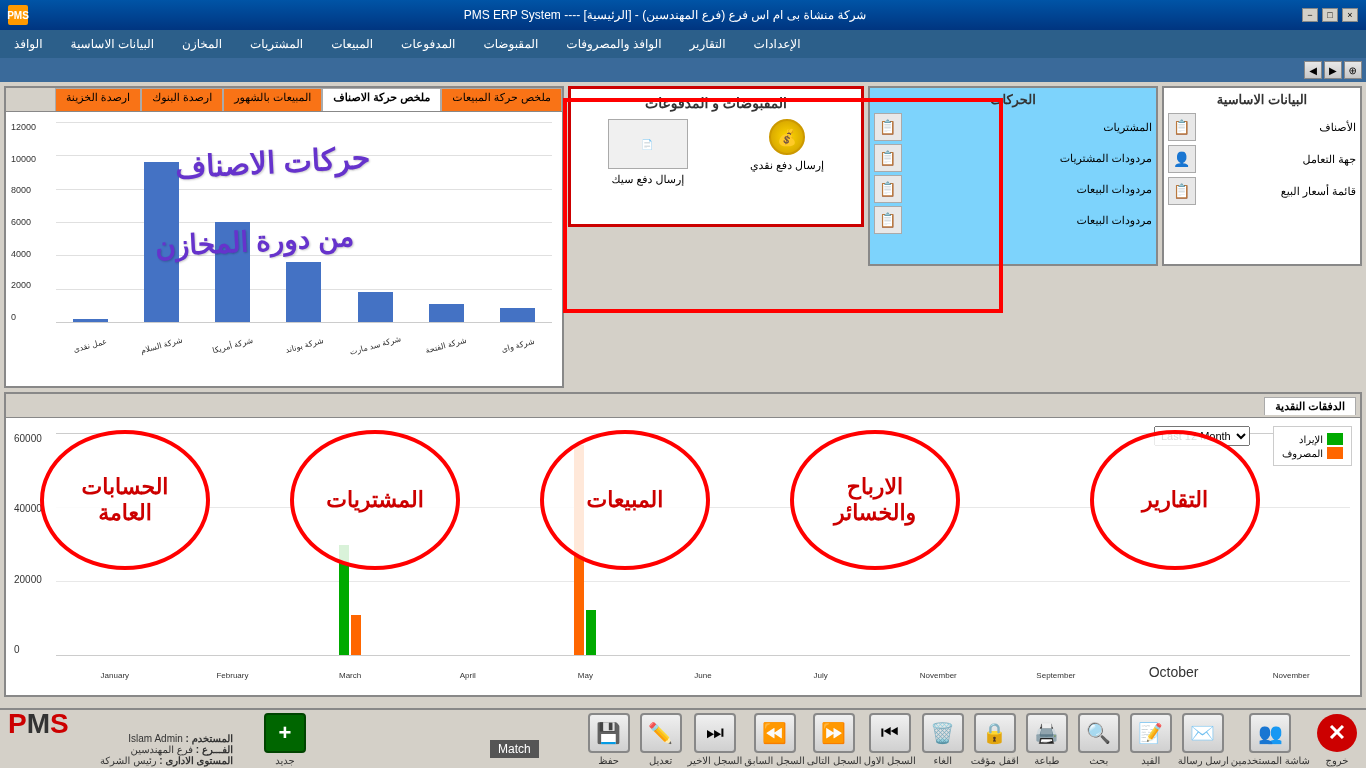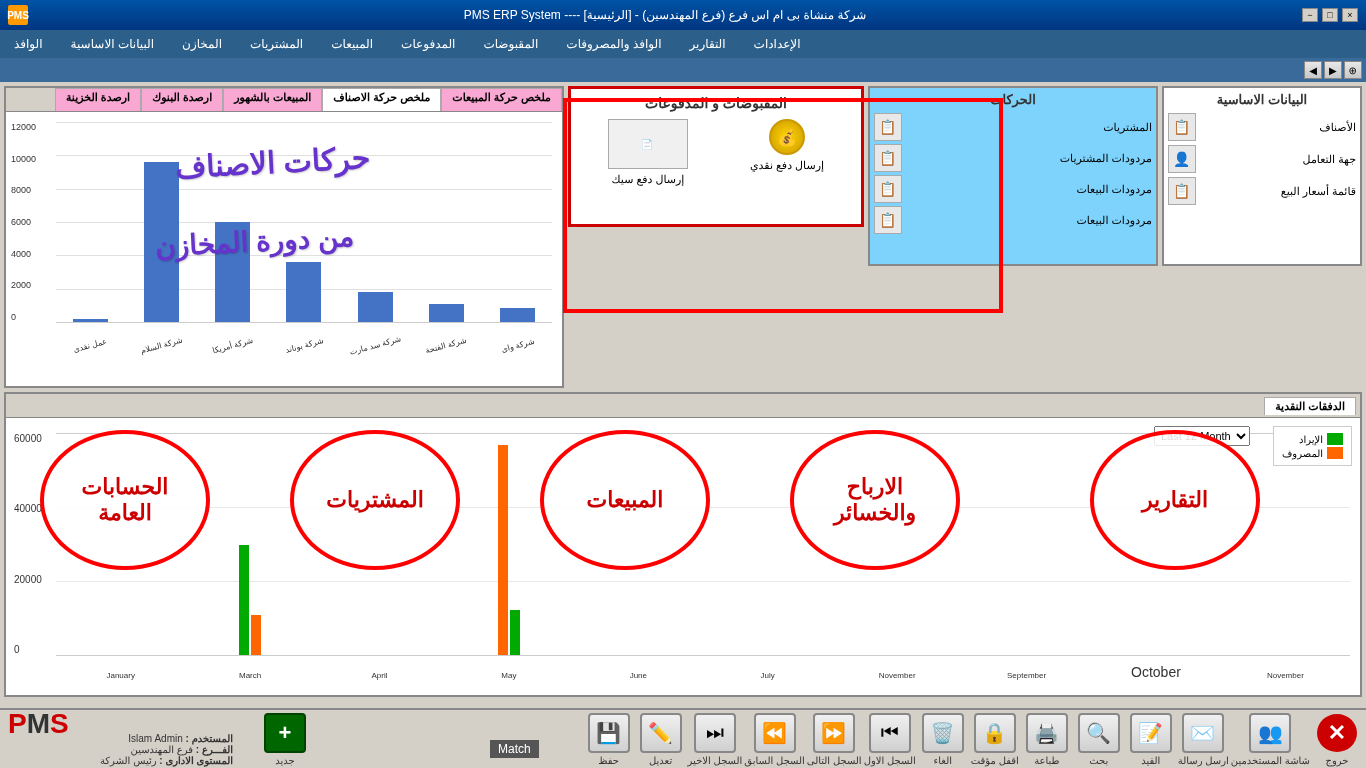--- a/index.html
+++ b/index.html
@@ -84,26 +84,25 @@
     #chart-tabs {
       display: flex;
       flex-direction: row-reverse;
       background: #d4d0c8;
       border-bottom: 1px solid #888;
       height: 24px;
     }
     .chart-tab {
       padding: 2px 10px;
       font-size: 11px;
-      background: #f9a8d4;
+      background: #f97316;
       border: 1px solid #aaa;
       cursor: pointer;
       border-bottom: none;
       direction: rtl;
-      font-weight: bold;
     }
     .chart-tab.active { background: white; font-weight: bold; }
     .bar-item {
       display: flex;
       flex-direction: column;
       align-items: center;
       gap: 2px;
     }
     .bar {
       width: 40px;
@@ -519,20 +518,27 @@
     <div style="position:absolute; left:50px; right:10px; top:15px; bottom:40px; display:flex; align-items:flex-end;">
 
       <div style="flex:1; display:flex; flex-direction:column; align-items:center; justify-content:flex-end; height:100%; position:relative;">
         <div style="display:flex; align-items:flex-end; gap:2px;">
           <div style="width:10px; height:0px; background:#00aa00;"></div>
           <div style="width:10px; height:0px; background:#ff6600;"></div>
         </div>
         <span style="position:absolute; bottom:-25px; font-size:8px; color:#333; white-space:nowrap;">January</span>
       </div>
 
+      <div style="flex:1; display:flex; flex-direction:column; align-items:center; justify-content:flex-end; height:100%; position:relative;">
+        <div style="display:flex; align-items:flex-end; gap:2px;">
+          <div style="width:10px; height:0px; background:#00aa00;"></div>
+          <div style="width:10px; height:0px; background:#ff6600;"></div>
+        </div>
+        <span style="position:absolute; bottom:-25px; font-size:8px; color:#333; white-space:nowrap;">February</span>
+      </div>
 
       <div style="flex:1; display:flex; flex-direction:column; align-items:center; justify-content:flex-end; height:100%; position:relative;">
         <div style="display:flex; align-items:flex-end; gap:2px;">
           <div style="width:10px; height:110px; background:#00aa00;"></div>
           <div style="width:10px; height:40px; background:#ff6600;"></div>
         </div>
         <span style="position:absolute; bottom:-25px; font-size:8px; color:#333; white-space:nowrap;">March</span>
       </div>
 
       <div style="flex:1; display:flex; flex-direction:column; align-items:center; justify-content:flex-end; height:100%; position:relative;">

